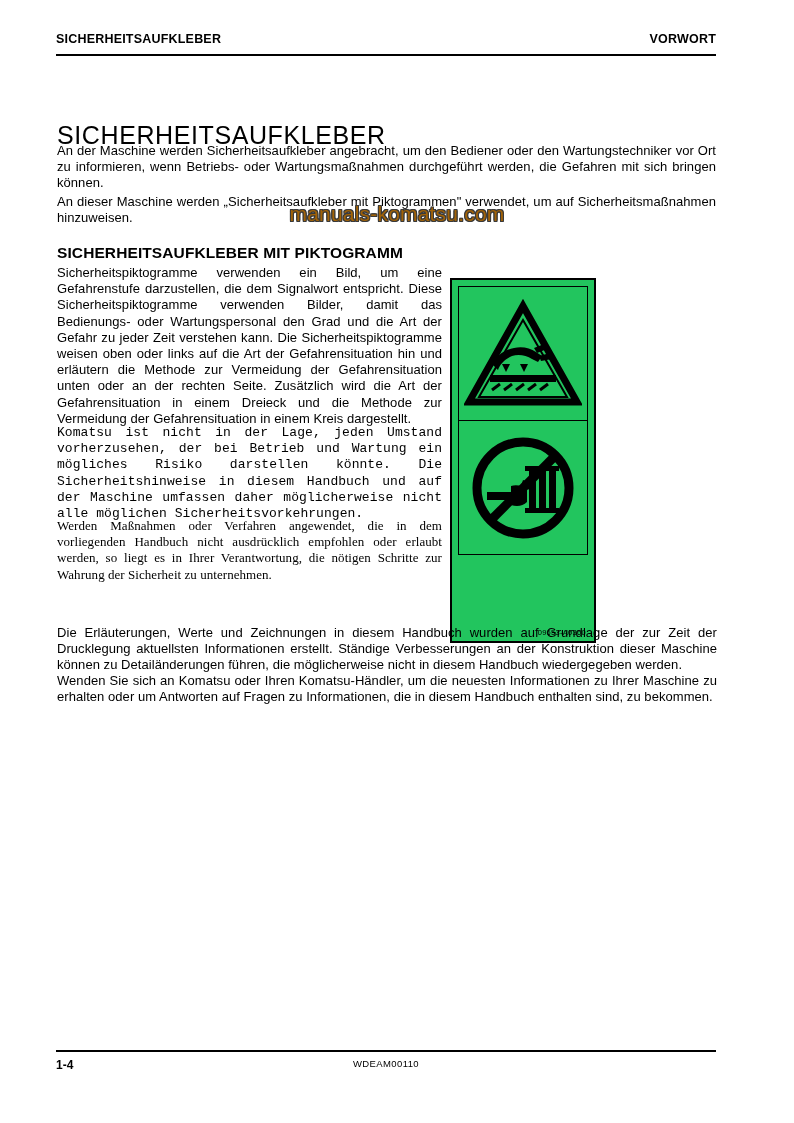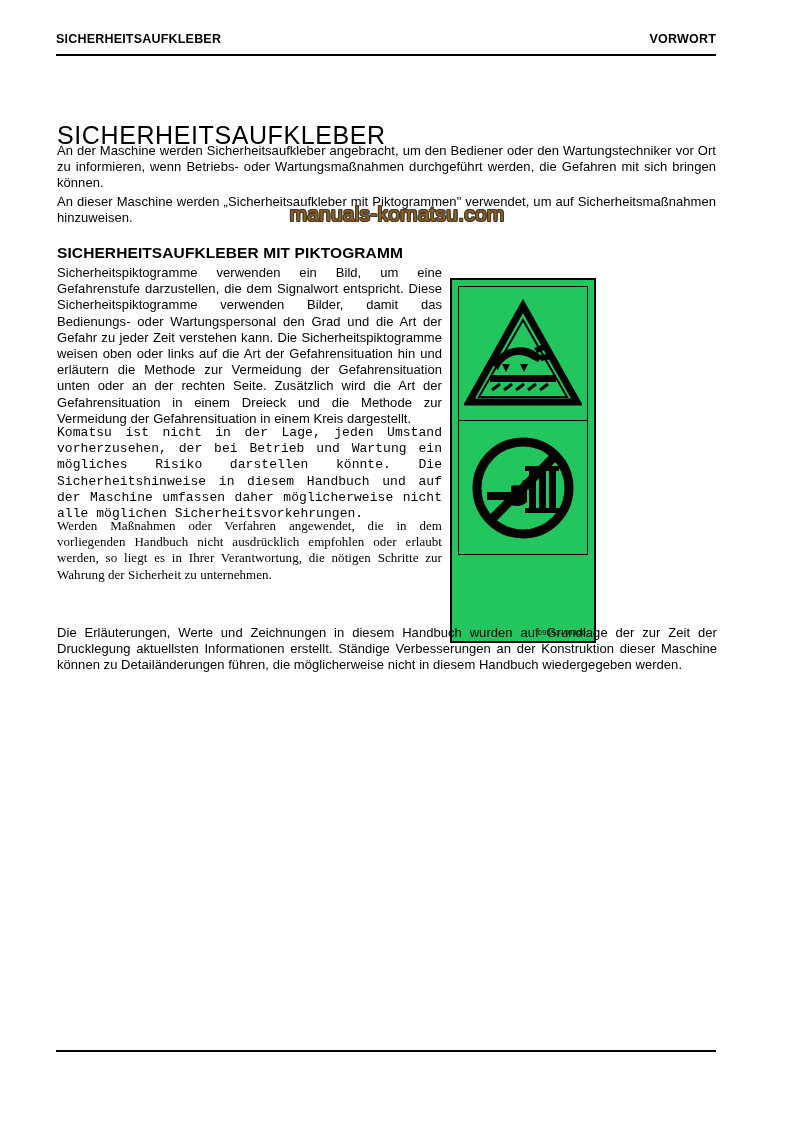--- a/index.html
+++ b/index.html
@@ -247,19 +247,24 @@
         </svg>
       </div>
 
     </div>
     <div class="fig-code">09653-A0360</div>
   </div>
 
 
   <div class="para wide" style="left:57px; top:584px;margin-top:41px;">Die Erläuterungen, Werte und Zeichnungen in diesem Handbuch wurden auf Grundlage der zur Zeit der Drucklegung aktuellsten Informationen erstellt. Ständige Verbesserungen an der Konstruktion dieser Maschine können zu Detailänderungen führen, die möglicherweise nicht in diesem Handbuch wiedergegeben werden.</div>
 
+  <div class="para wide" style="left:57px; top:673px;">Wenden Sie sich an Komatsu oder Ihren Komatsu-Händler, um die neuesten Informationen zu Ihrer Maschine zu erhalten oder um Antworten auf Fragen zu Informationen, die in diesem Handbuch enthalten sind, zu bekommen.</div>
 
 
   <div class="watermark">manuals-komatsu.com</div>
 
   <div class="footer-rule"></div>
+  <div class="footer">
+    <span class="footer-page">1-4</span>
+    <span class="footer-code">WDEAM00110</span>
+  </div>
 
 </div>
 
 </body></html>

